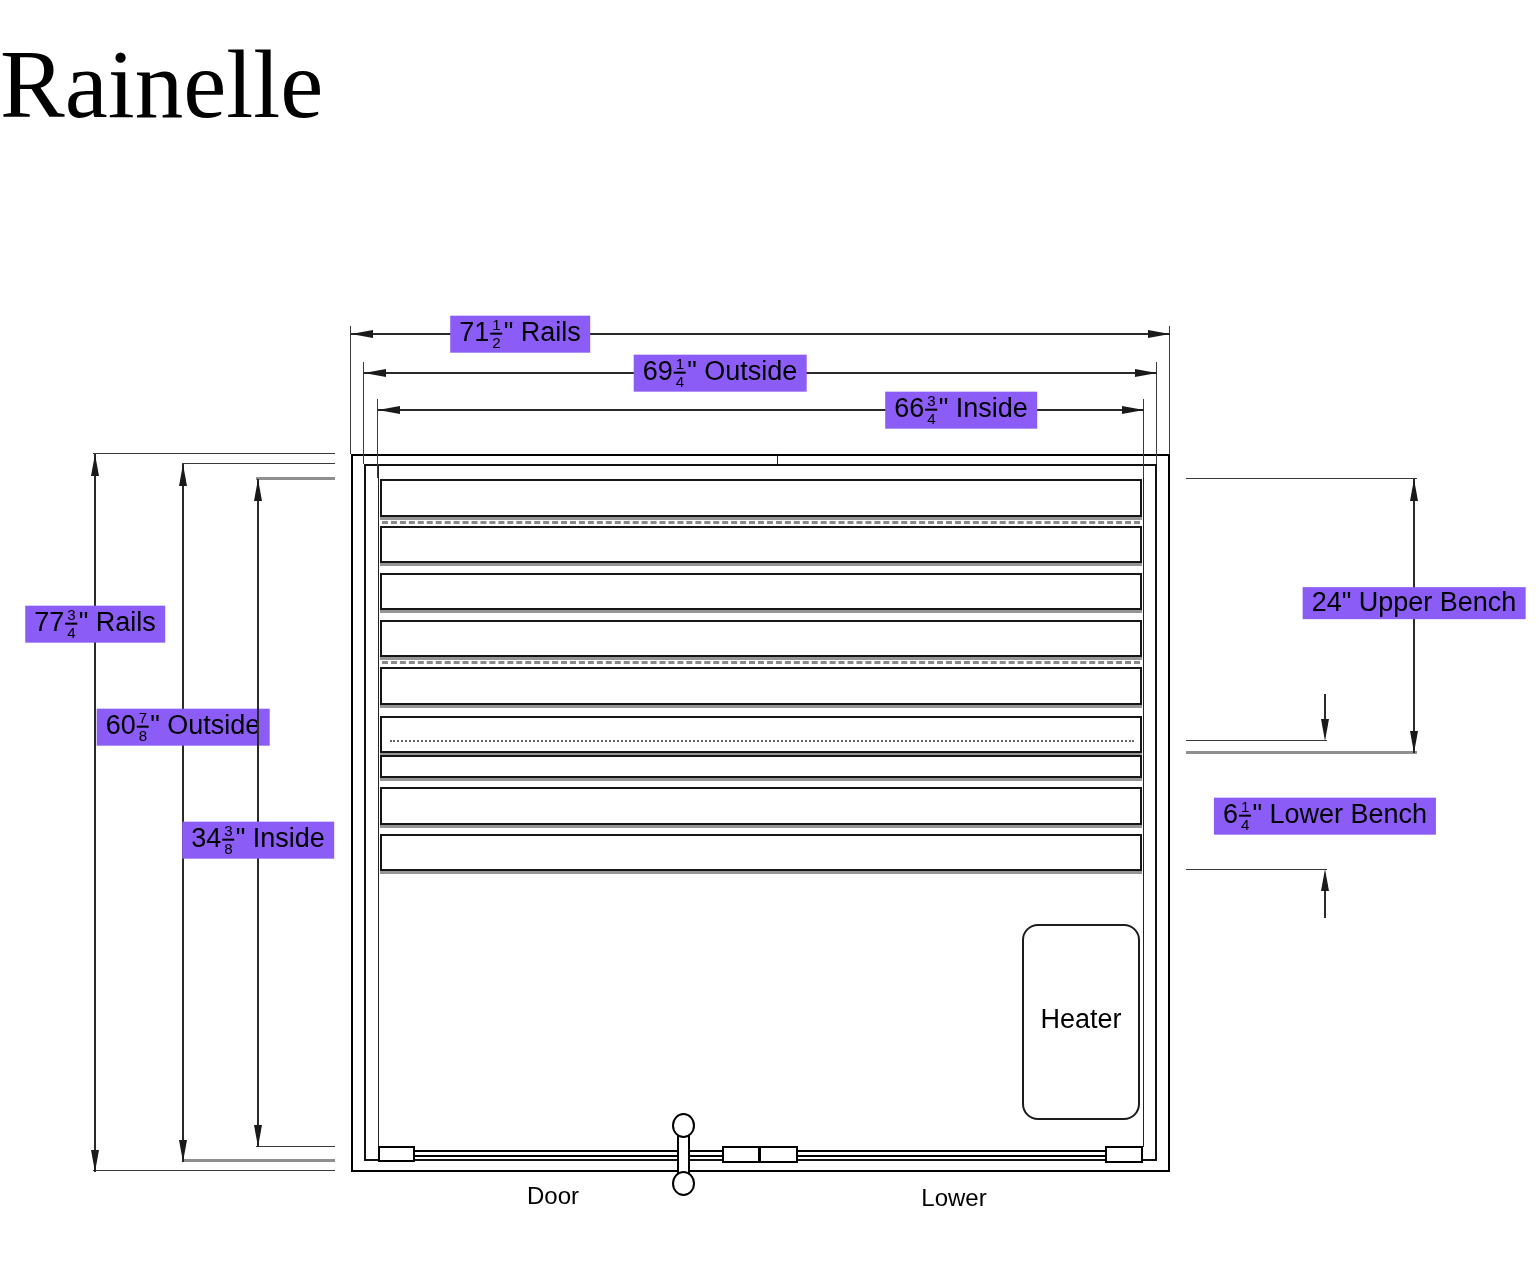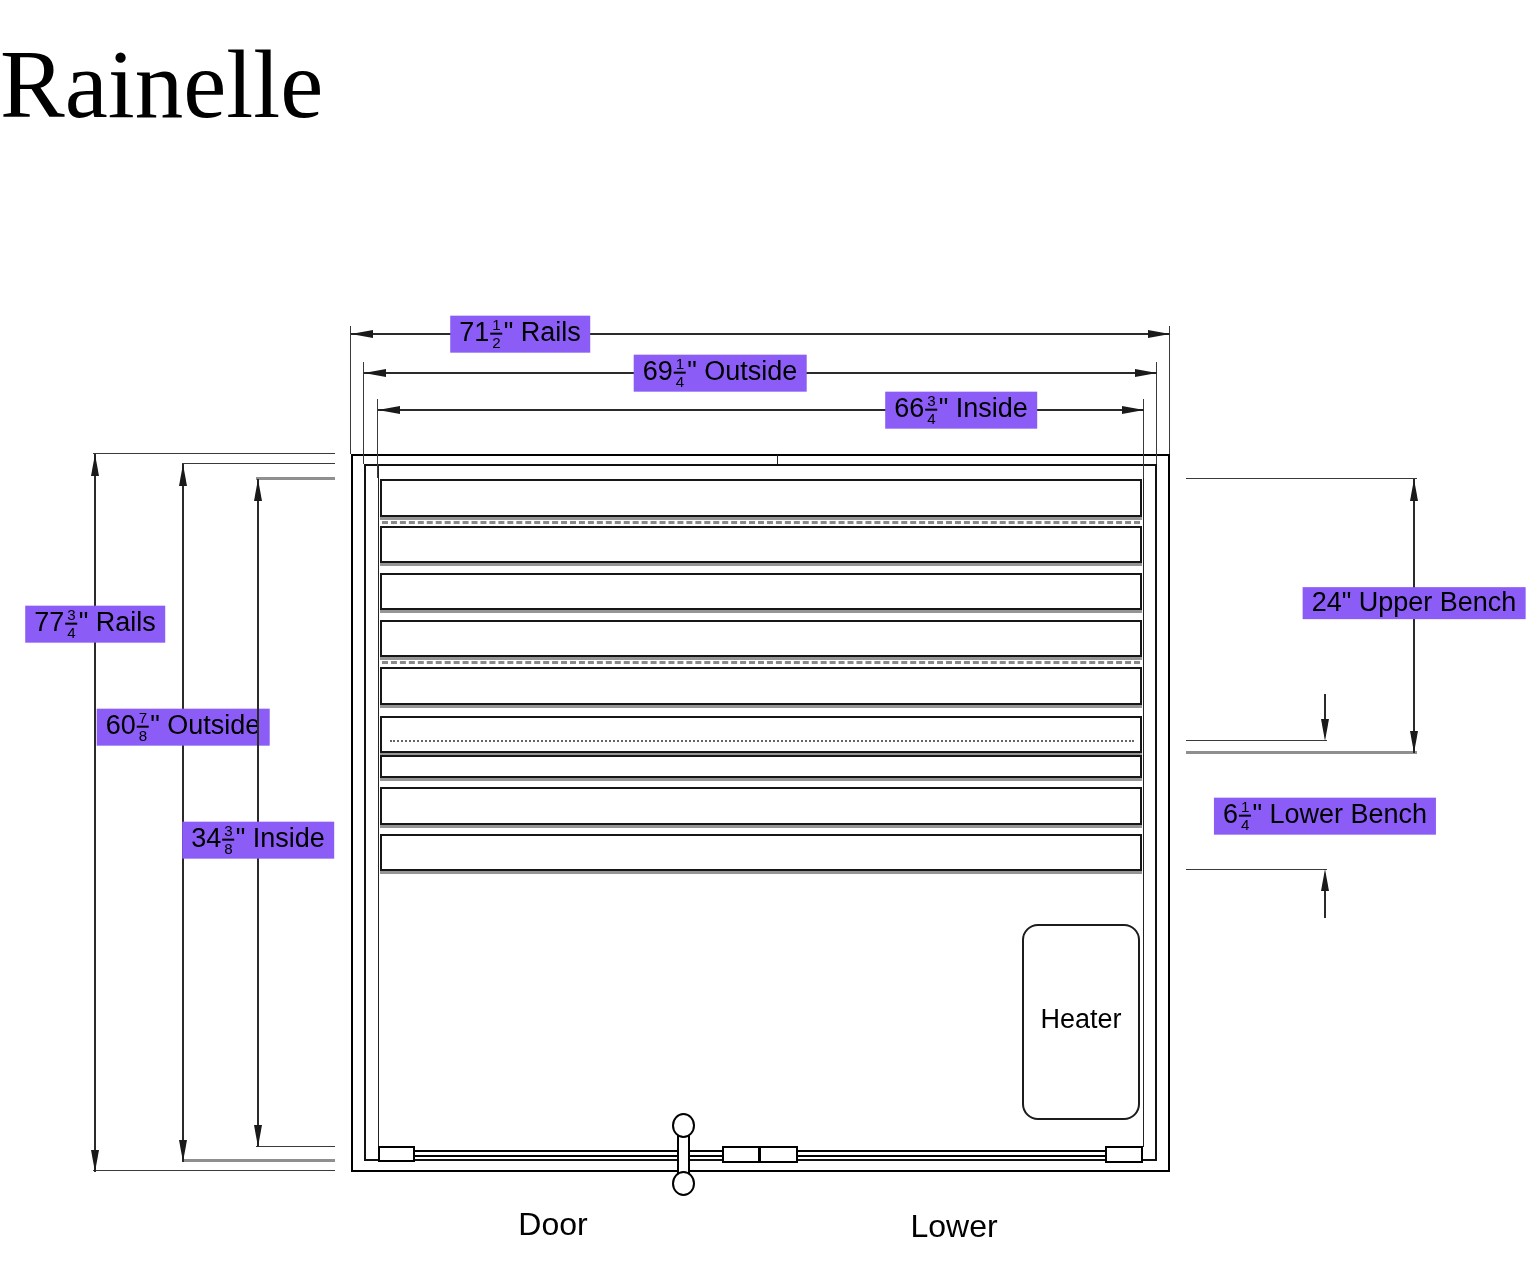--- a/index.html
+++ b/index.html
@@ -21,21 +21,21 @@
   .hidden-dash{left:382px;width:758px;height:0;border-top:3px dashed #8a8a8a;}
   .dotline{height:0;border-top:2px dotted #666;}
   
   .heater{left:1022px;top:924px;width:118px;height:196px;border:2px solid #1c1c1c;border-radius:16px;background:#fff;}
   .heater-label{left:1022px;top:1004px;width:118px;text-align:center;font-size:27px;}
   
   .glass-line{left:415px;top:1150px;width:690px;height:7px;border-top:2px solid #000;border-bottom:2px solid #000;background:#fff;}
   .post{border:2px solid #000;background:#fff;}
   .handle-bar{left:677px;top:1126px;width:13px;height:52px;border-left:2px solid #000;border-right:2px solid #000;background:#fff;}
   .knob{width:23px;height:25px;border:2px solid #000;border-radius:50%;background:#fff;}
-  .floor-label{font-size:32px;transform:translateX(-50%);white-space:nowrap;margin-top:24px;}
+  .floor-label{font-size:24px;transform:translateX(-50%);white-space:nowrap;}
   
   .ext{height:0;border-top:1.5px solid #3a3a3a;}
   .extv{width:0;border-left:1.5px solid #3a3a3a;}
   .gray{border-color:#8f8f8f !important;border-top-width:3px !important;}
   .dl-h{height:0;border-top:2px solid #2a2a2a;}
   .dl-v{width:0;border-left:2px solid #2a2a2a;}
   .ah{width:0;height:0;}
   .ah.l{border-top:4px solid transparent;border-bottom:4px solid transparent;border-right:22px solid #1a1a1a;}
   .ah.r{border-top:4px solid transparent;border-bottom:4px solid transparent;border-left:22px solid #1a1a1a;}
   .ah.u{border-left:4px solid transparent;border-right:4px solid transparent;border-bottom:22px solid #1a1a1a;}

